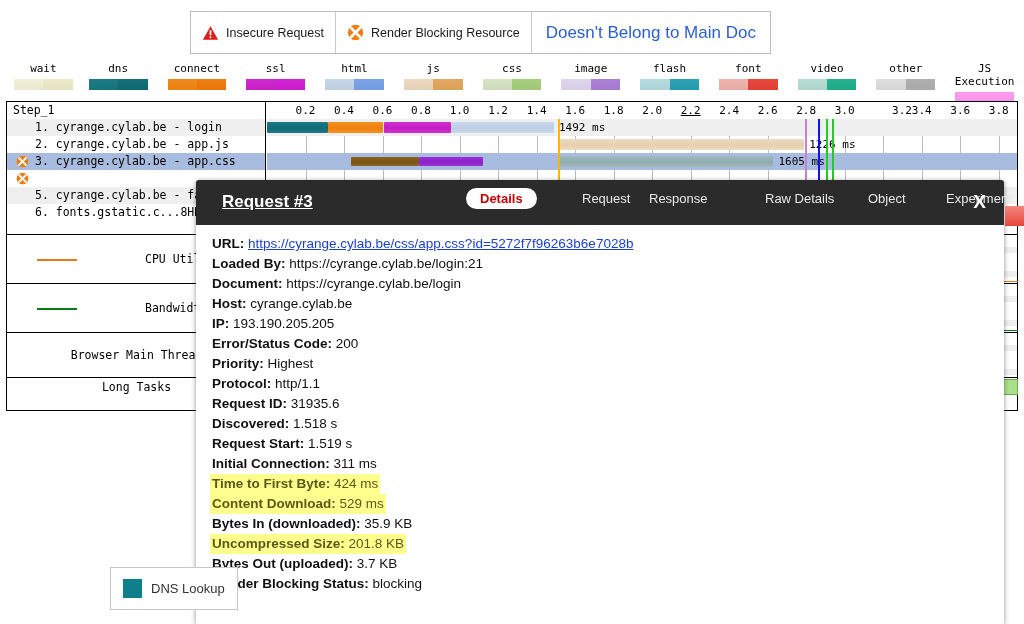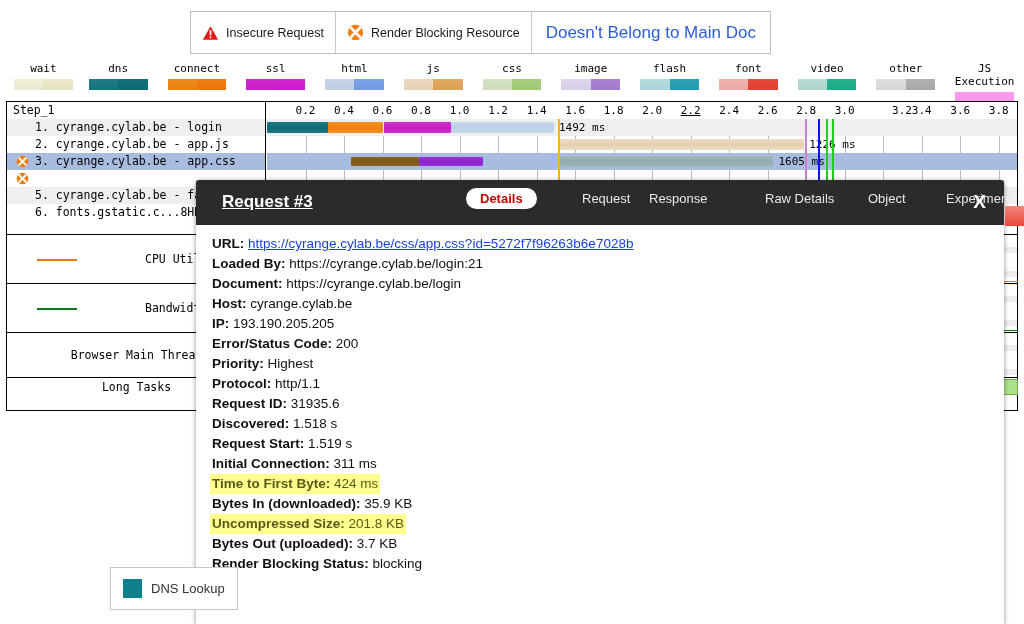--- a/index.html
+++ b/index.html
@@ -385,20 +385,21 @@
       <div class="drow"><span><b>Host:</b> <span class="v">cyrange.cylab.be</span></span></div>
       <div class="drow"><span><b>IP:</b> <span class="v">193.190.205.205</span></span></div>
       <div class="drow"><span><b>Error/Status Code:</b> <span class="v">200</span></span></div>
       <div class="drow"><span><b>Priority:</b> <span class="v">Highest</span></span></div>
       <div class="drow"><span><b>Protocol:</b> <span class="v">http/1.1</span></span></div>
       <div class="drow"><span><b>Request ID:</b> <span class="v">31935.6</span></span></div>
       <div class="drow"><span><b>Discovered:</b> <span class="v">1.518 s</span></span></div>
       <div class="drow"><span><b>Request Start:</b> <span class="v">1.519 s</span></span></div>
       <div class="drow"><span><b>Initial Connection:</b> <span class="v">311 ms</span></span></div>
       <div class="drow"><span class="drow hl"><b>Time to First Byte:</b> <span class="v">424 ms</span></span></div>
+      <div class="drow"><span class="drow hl"><b>Content Download:</b> <span class="v">529 ms</span></span></div>
       <div class="drow"><span><b>Bytes In (downloaded):</b> <span class="v">35.9 KB</span></span></div>
       <div class="drow"><span class="drow hl"><b>Uncompressed Size:</b> <span class="v">201.8 KB</span></span></div>
       <div class="drow"><span><b>Bytes Out (uploaded):</b> <span class="v">3.7 KB</span></span></div>
       <div class="drow"><span><b>Render Blocking Status:</b> <span class="v">blocking</span></span></div>
     </div>
 </div>
 
 <div id="dns-tip">
   <span class="sw"></span>
   <span>DNS Lookup</span>

